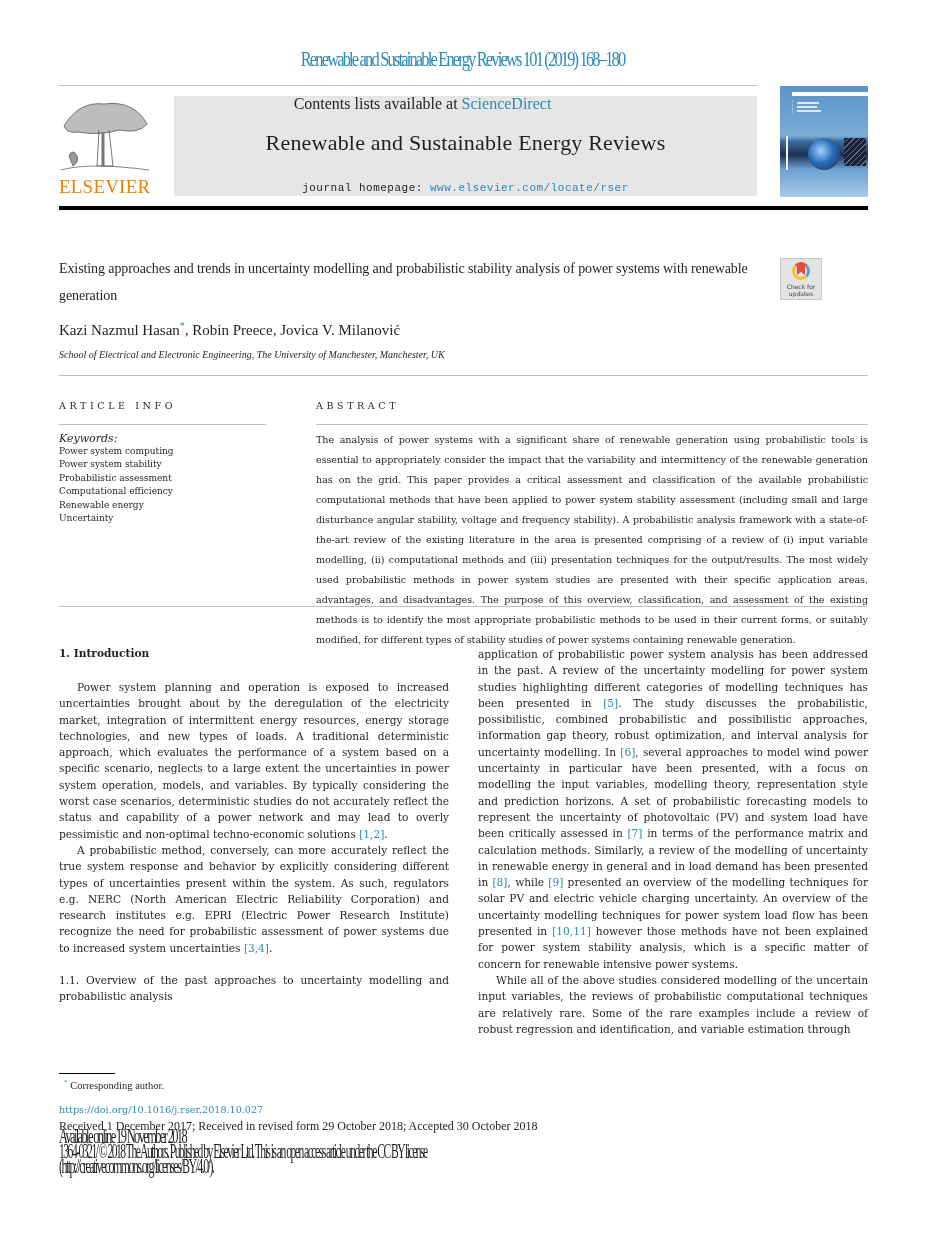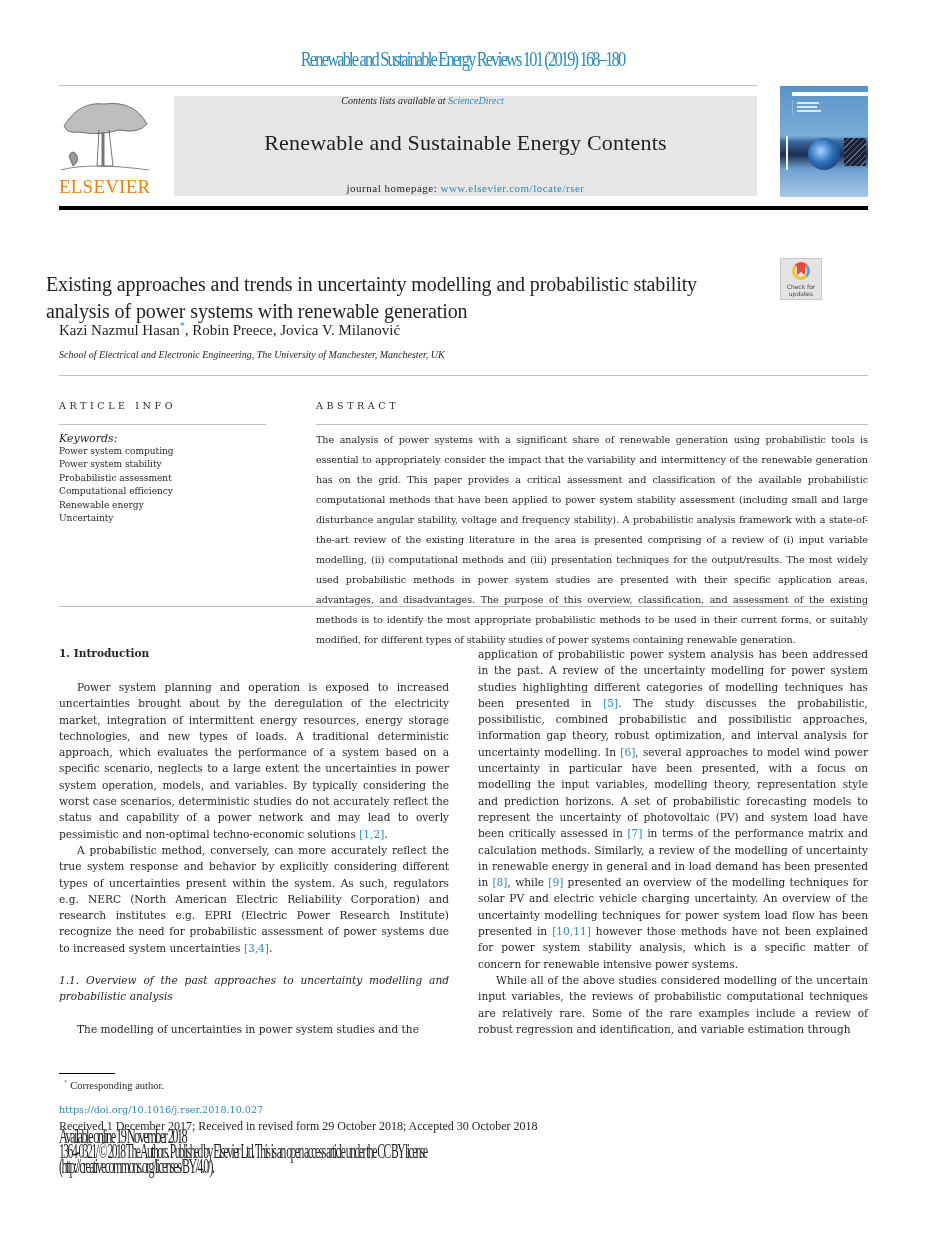--- a/index.html
+++ b/index.html
@@ -8,46 +8,46 @@
   .abs { position: absolute; }
   .link { color: #2a8ab8; }
 
   .running-head { left: 0; width: 925px; top: 48px; text-align: center;
     font-family: "Liberation Serif", serif; font-size: 20px; letter-spacing: -2.2px;
     color: #2a8ab8; transform: scaleX(0.82); }
 
   .topline { left: 59px; top: 85px; width: 698px; height: 1px; background: #bdbdbd; }
   .masthead-box { left: 174px; top: 96px; width: 583px; height: 100px; background: #e6e6e6; }
   .contents { left: 174px; width: 497px; top: 95px; text-align: center;
-    font-family: "Liberation Serif", serif; font-size: 10px; font-style: italic; }
+    font-family: "Liberation Serif", serif; font-size: 16px; }
   .journal-title { left: 174px; width: 583px; top: 130px; text-align: center;
     font-family: "Liberation Serif", serif; font-size: 22px; letter-spacing: 0.2px; }
   .homepage { left: 174px; width: 583px; top: 182px; text-align: center;
-    font-family: Liberation Serif, serif; font-size: 11px; letter-spacing: 0.5px; }
+    font-family: Liberation Mono, monospace; font-size: 11px; letter-spacing: 0.5px; }
 
   .logo-tree { left: 59px; top: 96px; width: 92px; height: 80px; }
   .elsevier { left: 59px; top: 176px; width: 94px; font-family: "Liberation Serif", serif;
     font-size: 19px; color: #ef8200; letter-spacing: 0.2px; }
 
   .cover { left: 780px; top: 86px; width: 88px; height: 111px;
     background: linear-gradient(180deg, #5b93c9 0%, #7aaed8 45%, #3b6a9c 50%, #1d2f55 62%, #6ea1d2 75%, #a9c8e6 100%); }
   .cover .band { position: absolute; left: 12px; right: 0; top: 6px; height: 4px; background: #ffffff; }
   .cover .globe { position: absolute; left: 28px; top: 52px; width: 32px; height: 32px; border-radius: 50%;
     background: radial-gradient(circle at 40% 40%, #a3d3ff 0%, #2b6fb8 45%, #112a55 100%); }
   .cover .panel { position: absolute; right: 2px; top: 52px; width: 22px; height: 28px;
     background: repeating-linear-gradient(135deg, #1b2034 0 3px, #5b6d91 3px 4px); }
   .cover .turbine { position: absolute; left: 6px; top: 50px; width: 2px; height: 34px; background: #f0f0f0; }
   .cover .txt { position: absolute; left: 12px; top: 14px; width: 40px; height: 14px;
     border-left: 1px solid #ffffff44; }
   .cover .txt i { display: block; height: 2px; background: #dbe8f5; margin: 2px 0 0 4px; }
 
   .thickrule { left: 59px; top: 206px; width: 809px; height: 4px; background: #000; }
 
-  .article-title { left: 46px; top: 255px; width: 700px;
-    font-family: "Liberation Serif", serif; font-size: 20px; line-height: 27px; letter-spacing: -0.1px; margin-top: 16px; }
+  .article-title { left: 59px; top: 255px; width: 700px;
+    font-family: "Liberation Serif", serif; font-size: 14px; line-height: 27px; letter-spacing: -0.1px; }
   .crossmark { left: 780px; top: 258px; width: 42px; height: 42px; background: #e3e3e3;
     border: 1px solid #c8c8c8; box-sizing: border-box; }
   .crossmark .ring { position: absolute; left: 11px; top: 3px; width: 18px; height: 18px; border-radius: 50%;
     border: 3px solid #f7c22e; border-top-color: #e94a3f; border-right-color: #4ea7dc; box-sizing: border-box; }
   .crossmark .flag { position: absolute; left: 16px; top: 6px; width: 8px; height: 10px; background: #e94a3f;
     clip-path: polygon(0 0,100% 0,100% 100%,50% 70%,0 100%); }
   .crossmark .lbl { position: absolute; left: 0; right: 0; top: 24px; text-align: center;
     font-family: "DejaVu Sans", sans-serif; font-size: 6px; line-height: 7px; color: #444; }
 
   .authors { left: 59px; top: 320px; font-family: "Liberation Serif", serif; font-size: 15px; }
@@ -60,21 +60,21 @@
   .kw-head { left: 59px; top: 432px; font-size: 11px; font-style: italic; }
   .kw-list { left: 59px; top: 445px; font-size: 9px; line-height: 13.4px; }
 
   .abstract { left: 316px; top: 430px; width: 552px; font-size: 9.6px; line-height: 20px;
     text-align: justify; letter-spacing: -0.05px; }
 
   .col { font-size: 10.6px; line-height: 16.3px; text-align: justify; }
   .col p { margin: 0; text-indent: 18px; }
   .col p.noindent { text-indent: 0; }
   .h1 { left: 59px; top: 647px; font-weight: bold; font-size: 10.6px; }
-  .h2 { font-style: italic; font-size: 10.6px; line-height: 16.3px; }
+  .h2 { font-size: 10.6px; line-height: 16.3px; }
 
   .fn-rule { left: 59px; top: 1073px; width: 56px; height: 1px; background: #000; }
   .fn { left: 64px; top: 1078px; font-family: "Liberation Serif", serif; font-size: 10.5px; }
   .doi { left: 59px; top: 1104px; font-family: "DejaVu Serif", serif; font-size: 9.6px; color: #2a8ab8; }
   .received { left: 59px; top: 1119px; font-family: "Liberation Serif", serif; font-size: 12px; }
   .squeezed { left: 59px; font-family: "Liberation Serif", serif; font-size: 20px; letter-spacing: -2.6px;
     transform-origin: left top; white-space: nowrap; line-height: 17px; }
 </style>
 </head>
 <body>
@@ -92,21 +92,21 @@
       <path d="M10 60 q4 -8 8 0 q2 6 -4 10z" fill="#999"></path>
     </g>
   </svg>
 </div>
 <div class="abs elsevier">ELSEVIER</div>
 
 <div class="abs masthead-box"></div>
 <div class="abs contents">
   <span>Contents lists available at </span><span class="link">ScienceDirect</span>
 </div>
-<div class="abs journal-title">Renewable and Sustainable Energy Contents</div>
+<div class="abs journal-title">Renewable and Sustainable Energy Reviews</div>
 <div class="abs homepage">
   <span>journal homepage: </span><span class="link">www.elsevier.com/locate/rser</span>
 </div>
 
 <div class="abs cover">
   <div class="band"></div>
   <div class="txt">
       <i style="width:22px"></i>
       <i style="width:20px"></i>
       <i style="width:24px"></i>
@@ -147,21 +147,20 @@
 <div class="abs section-label" style="left:316px;top:400px;">ABSTRACT</div>
 <div class="abs rule-thin" style="left:316px;top:424px;width:552px;"></div>
 <div class="abs abstract">The analysis of power systems with a significant share of renewable generation using probabilistic tools is essential to appropriately consider the impact that the variability and intermittency of the renewable generation has on the grid. This paper provides a critical assessment and classification of the available probabilistic computational methods that have been applied to power system stability assessment (including small and large disturbance angular stability, voltage and frequency stability). A probabilistic analysis framework with a state-of-the-art review of the existing literature in the area is presented comprising of a review of (i) input variable modelling, (ii) computational methods and (iii) presentation techniques for the output/results. The most widely used probabilistic methods in power system studies are presented with their specific application areas, advantages, and disadvantages. The purpose of this overview, classification, and assessment of the existing methods is to identify the most appropriate probabilistic methods to be used in their current forms, or suitably modified, for different types of stability studies of power systems containing renewable generation.</div>
 <div class="abs rule-thin" style="left:59px;top:606px;width:809px;"></div>
 
 <div class="abs h1">1.  Introduction</div>
 <div class="abs col" style="left:59px;top:679px;width:390px;">
   <p><span>Power system planning and operation is exposed to increased uncertainties brought about by the deregulation of the electricity market, integration of intermittent energy resources, energy storage technologies, and new types of loads. A traditional deterministic approach, which evaluates the performance of a system based on a specific scenario, neglects to a large extent the uncertainties in power system operation, models, and variables. By typically considering the worst case scenarios, deterministic studies do not accurately reflect the status and capability of a power network and may lead to overly pessimistic and non-optimal techno-economic solutions </span><span class="link">[1,2]</span><span>.</span></p>
   <p><span>A probabilistic method, conversely, can more accurately reflect the true system response and behavior by explicitly considering different types of uncertainties present within the system. As such, regulators e.g. NERC (North American Electric Reliability Corporation) and research institutes e.g. EPRI (Electric Power Research Institute) recognize the need for probabilistic assessment of power systems due to increased system uncertainties </span><span class="link">[3,4]</span><span>.</span></p>
   <div class="h2" style="margin-top:16px;">1.1.  Overview of the past approaches to uncertainty modelling and probabilistic analysis</div>
-  <p style="margin-top:16px;">The modelling of uncertainties in power system studies and the</p>
 </div>
 
 <div class="abs col" style="left:478px;top:646px;width:390px;">
   <p class="noindent"><span>application of probabilistic power system analysis has been addressed in the past. A review of the uncertainty modelling for power system studies highlighting different categories of modelling techniques has been presented in </span><span class="link">[5]</span><span>. The study discusses the probabilistic, possibilistic, combined probabilistic and possibilistic approaches, information gap theory, robust optimization, and interval analysis for uncertainty modelling. In </span><span class="link">[6]</span><span>, several approaches to model wind power uncertainty in particular have been presented, with a focus on modelling the input variables, modelling theory, representation style and prediction horizons. A set of probabilistic forecasting models to represent the uncertainty of photovoltaic (PV) and system load have been critically assessed in </span><span class="link">[7]</span><span> in terms of the performance matrix and calculation methods. Similarly, a review of the modelling of uncertainty in renewable energy in general and in load demand has been presented in </span><span class="link">[8]</span><span>, while </span><span class="link">[9]</span><span> presented an overview of the modelling techniques for solar PV and electric vehicle charging uncertainty. An overview of the uncertainty modelling techniques for power system load flow has been presented in </span><span class="link">[10,11]</span><span> however those methods have not been explained for power system stability analysis, which is a specific matter of concern for renewable intensive power systems.</span></p>
   <p>While all of the above studies considered modelling of the uncertain input variables, the reviews of probabilistic computational techniques are relatively rare. Some of the rare examples include a review of robust regression and identification, and variable estimation through</p>
 </div>
 
 <div class="abs fn-rule"></div>
 <div class="abs fn"><sup style="color:#2a8ab8;font-size:7px;">*</sup> <span>Corresponding author.</span></div>
 <div class="abs doi">https://doi.org/10.1016/j.rser.2018.10.027</div>

